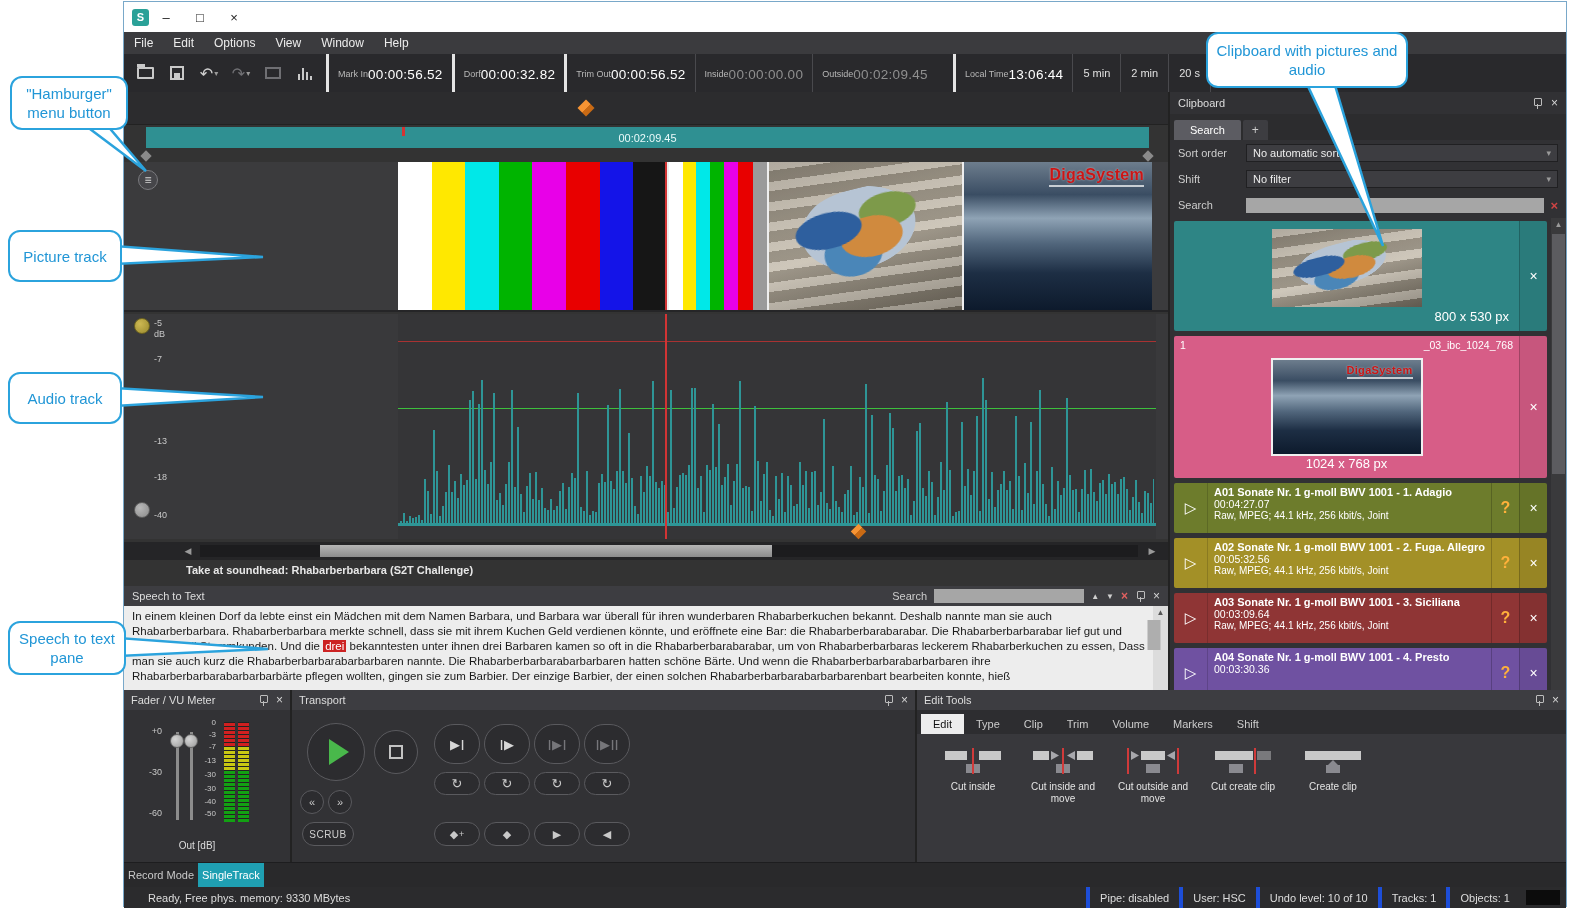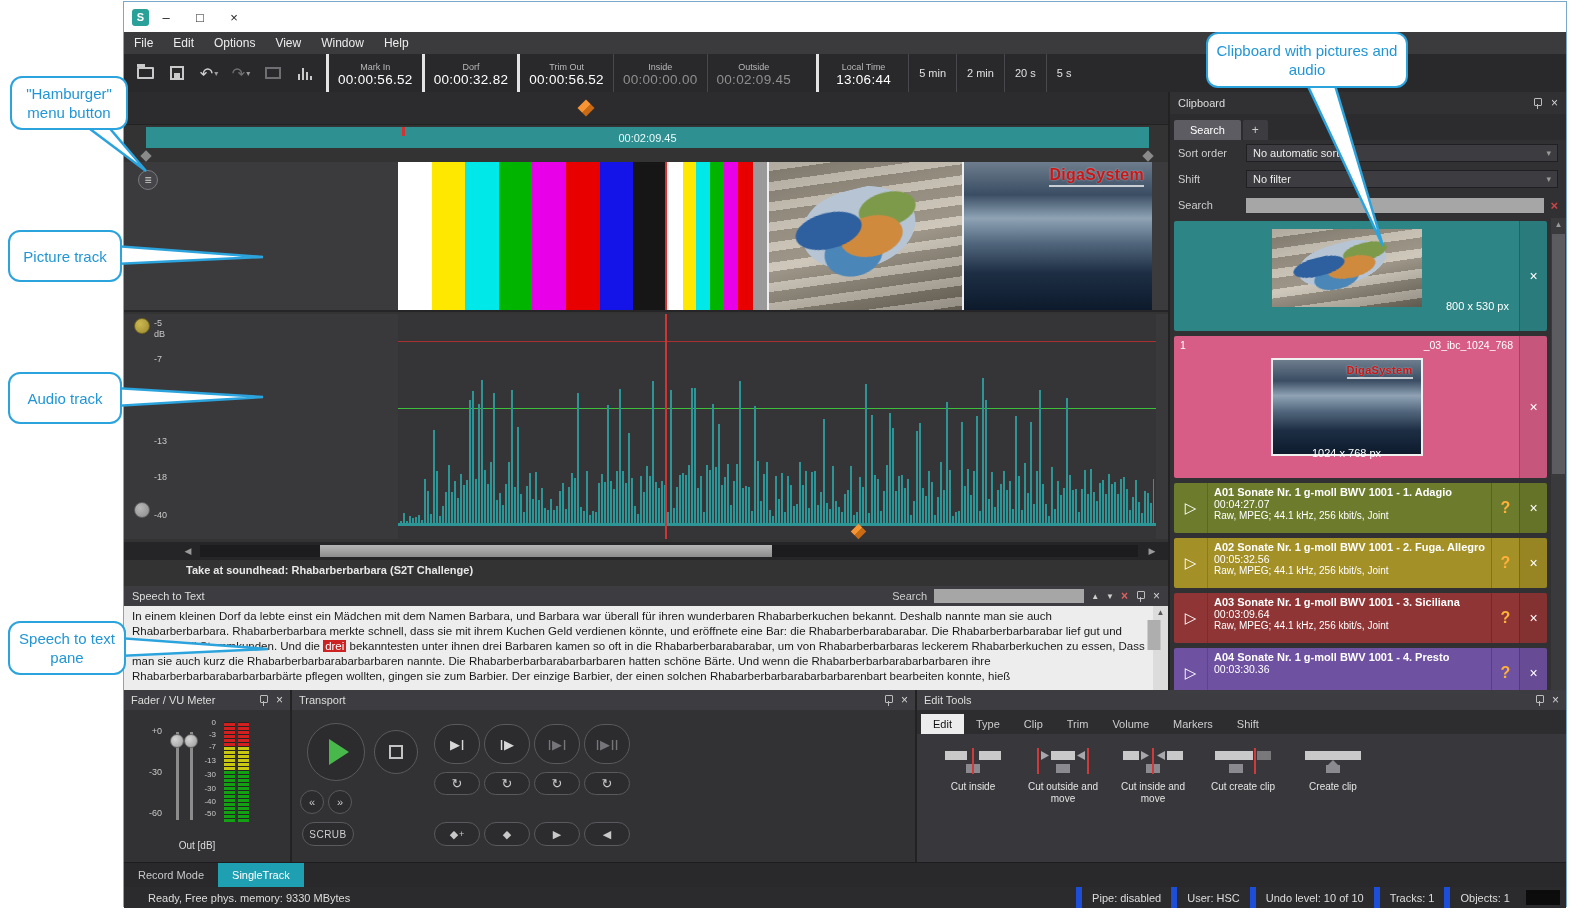--- a/index.html
+++ b/index.html
@@ -31,21 +31,21 @@
   .i-folder { width:17px; height:12px; border:2px solid #c9c9c9; border-radius:1px; position:relative; }
   .i-folder::before { content:""; position:absolute; left:-2px; top:-5px; width:8px; height:3px; background:#c9c9c9; }
   .i-save { width:14px; height:14px; border:2px solid #c9c9c9; position:relative; }
   .i-save::before { content:""; position:absolute; left:2px; bottom:0; width:6px; height:5px; background:#c9c9c9; }
   .i-pic { width:16px; height:12px; border:2px solid #6f6f73; position:relative; }
   .i-wave { display:flex; gap:2px; align-items:flex-end; height:14px; }
   .i-wave i { display:block; width:2px; background:#c9c9c9; }
   .caret-sm { font-size:8px; color:#9a9a9a; margin-left:1px; }
 
   .tfield { min-width:92px; padding:2px 9px 0; border-left:1px solid #49494d; display:flex;
-            flex-direction:column; align-items:center; justify-content:center; }
+            flex-direction:row; align-items:center; justify-content:center; }
   .tfield.bright { border-left:3px solid #e4e4e4; }
   .tlabel { font-size:9px; color:#b8b8b8; }
   .tvalue { font-size:13.5px; color:#fff; letter-spacing:.3px; }
   .tfield.dim .tvalue { color:#8f8f8f; }
   .zbtn { padding:0 10px; border-left:1px solid #49494d; color:#e0e0e0; font-size:11px;
           display:flex; align-items:center; }
 
   
   .main { height:598px; display:flex; flex:none; }
   .editor { position:relative; width:1046px; background:#333; overflow:hidden; }
@@ -167,21 +167,21 @@
   .play-cell { width:34px; display:flex; align-items:center; justify-content:center; font-size:15px;
                color:#fff; border-right:1px solid rgba(0,0,0,.15); flex:none; }
   .audio-text { flex:1; padding:3px 6px; overflow:hidden; }
   .a-title { font-size:11px; font-weight:bold; white-space:nowrap; overflow:hidden; }
   .a-dur { font-size:10.5px; }
   .a-fmt { font-size:10px; }
   .pic-body { flex:1; position:relative; }
   .thumb { position:absolute; left:50%; transform:translateX(-50%); }
   .thumb.t-lizard { top:8px; width:150px; height:78px; }
   .thumb.t-diga { top:22px; width:152px; height:98px; border:2px solid #f0f0f0; }
-  .pic-size { position:absolute; bottom:19px; right:10px; font-size:11px; color:#fff; }
+  .pic-size { position:absolute; bottom:7px; right:10px; font-size:13px; color:#fff; }
   .pic-size.center { left:0; right:0; text-align:center; }
   .pic-head { position:absolute; top:3px; left:6px; right:6px; display:flex; font-size:10.5px; }
   .pic-name { margin-left:auto; }
 
   
   .panels { height:172px; display:flex; background:#2b2b2d; flex:none; }
   .panel { display:flex; flex-direction:column; border-right:2px solid #222; }
   .p-head { height:20px; background:#3d3d41; display:flex; align-items:center; padding:0 7px; gap:7px;
             font-size:11px; color:#ddd; }
   .p-title { margin-right:auto; }
@@ -229,26 +229,26 @@
   .panel.edittools { flex:1; border-right:none; }
   .et-tabs { height:24px; background:#2d2d30; display:flex; align-items:flex-end; padding-left:4px; }
   .et-tab { padding:4px 12px; font-size:11px; color:#ccc; }
   .et-tab.active { background:#ededed; color:#111; }
   .et-body { flex:1; background:#38383c; display:flex; padding:12px 0 0 12px; gap:2px; }
   .tool { width:88px; display:flex; flex-direction:column; align-items:center; gap:5px;
           color:#e4e4e4; font-size:10px; text-align:center; line-height:12px; }
 
   
   .modetabs { height:25px; background:#29292b; display:flex; align-items:stretch; flex:none; border-top:1px solid #1d1d1f; }
-  .mtab { padding:0 14px; font-size:11px; color:#c9c9c9; display:flex; align-items:center; }
+  .mtab { padding:0 4px; font-size:11px; color:#c9c9c9; display:flex; align-items:center; }
   .mtab.active { background:#1f9fb2; color:#fff; }
   .statusbar { height:21px; background:#2b2b2d; display:flex; align-items:center; color:#ddd;
                font-size:11px; flex:none; }
   .st-left { padding-left:24px; margin-right:auto; }
-  .st-seg { border-left:6px solid #1d4ed8; padding:0 10px; height:100%; display:flex; align-items:center; }
+  .st-seg { border-left:4px solid #1d4ed8; padding:0 10px; height:100%; display:flex; align-items:center; }
   .st-box { width:34px; height:15px; background:#0c0c0c; margin:0 6px; }
 
   
   .tails { position:absolute; left:0; top:0; width:1588px; height:918px; z-index:19; pointer-events:none; }
   .callout { position:absolute; background:#fff; border:2.5px solid #2ba3dd; border-radius:12px;
              color:#2196d6; font-size:15px; line-height:19px; display:flex; align-items:center;
              justify-content:center; text-align:center; padding:4px 6px; z-index:20; }
   .c1 { left:10px; top:76px; width:118px; height:54px; }
   .c2 { left:8px; top:230px; width:114px; height:52px; }
   .c3 { left:8px; top:372px; width:114px; height:52px; }
@@ -903,39 +903,39 @@
             <svg width="64" height="30">
               <rect x="4" y="5" width="22" height="9" fill="#c9c9c9"></rect>
                 <rect x="38" y="5" width="22" height="9" fill="#c9c9c9"></rect>
               <rect x="25" y="18" width="14" height="9" fill="#8a8a90"></rect>
                 <rect x="31" y="2" width="2" height="26" fill="#d03a3a"></rect>
             </svg>
             <span>Cut inside</span>
           </div>
           <div class="tool">
             <svg width="64" height="30">
+              <rect x="2" y="5" width="16" height="9" fill="#c9c9c9"></rect>
+                <rect x="46" y="5" width="16" height="9" fill="#c9c9c9"></rect>
+              <polygon points="20,5 28,9.5 20,14" fill="#a7a7ac"></polygon>
+                <polygon points="44,5 36,9.5 44,14" fill="#a7a7ac"></polygon>
+              <rect x="25" y="18" width="14" height="9" fill="#8a8a90"></rect>
+                <rect x="31" y="2" width="2" height="26" fill="#d03a3a"></rect>
+            </svg>
+            <span>Cut inside and move</span>
+          </div>
+          <div class="tool">
+            <svg width="64" height="30">
               <rect x="20" y="5" width="24" height="9" fill="#c9c9c9"></rect>
               <rect x="6" y="2" width="2" height="26" fill="#d03a3a"></rect>
                 <rect x="56" y="2" width="2" height="26" fill="#d03a3a"></rect>
               <polygon points="10,5 18,9.5 10,14" fill="#a7a7ac"></polygon>
                 <polygon points="54,5 46,9.5 54,14" fill="#a7a7ac"></polygon>
               <rect x="25" y="18" width="14" height="9" fill="#8a8a90"></rect>
             </svg>
             <span>Cut outside and move</span>
-          </div>
-          <div class="tool">
-            <svg width="64" height="30">
-              <rect x="2" y="5" width="16" height="9" fill="#c9c9c9"></rect>
-                <rect x="46" y="5" width="16" height="9" fill="#c9c9c9"></rect>
-              <polygon points="20,5 28,9.5 20,14" fill="#a7a7ac"></polygon>
-                <polygon points="44,5 36,9.5 44,14" fill="#a7a7ac"></polygon>
-              <rect x="25" y="18" width="14" height="9" fill="#8a8a90"></rect>
-                <rect x="31" y="2" width="2" height="26" fill="#d03a3a"></rect>
-            </svg>
-            <span>Cut inside and move</span>
           </div>
           <div class="tool">
             <svg width="64" height="30">
               <rect x="4" y="5" width="38" height="9" fill="#c9c9c9"></rect>
                 <rect x="46" y="5" width="14" height="9" fill="#c9c9c9" opacity="0.45"></rect>
               <rect x="43" y="2" width="2" height="26" fill="#d03a3a"></rect>
                 <rect x="18" y="18" width="14" height="9" fill="#8a8a90"></rect>
             </svg>
             <span>Cut create clip</span>
           </div>

